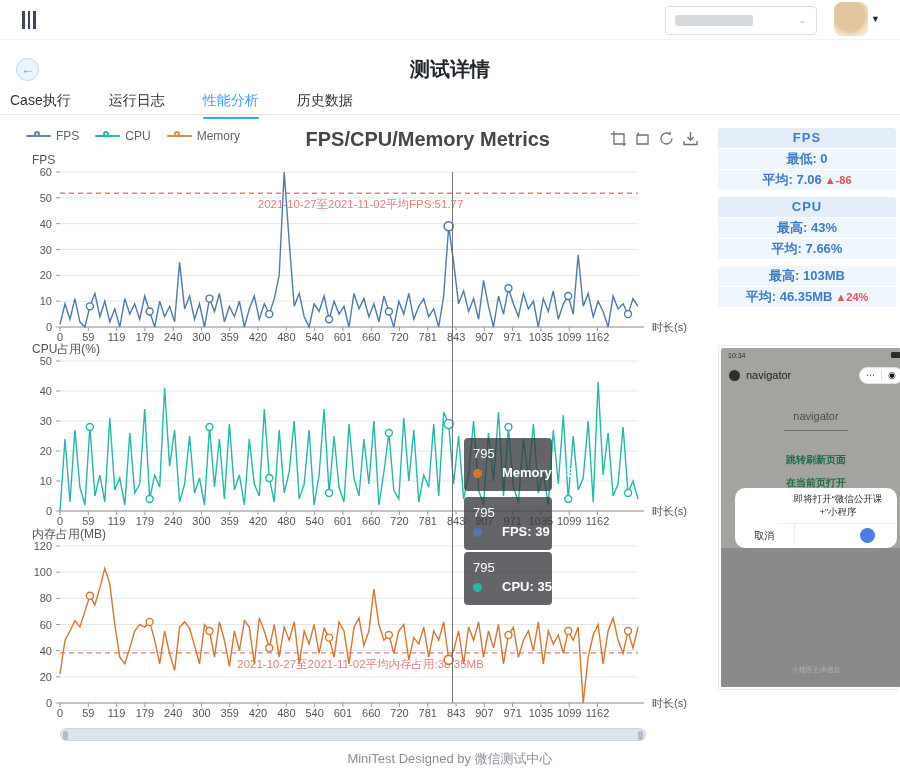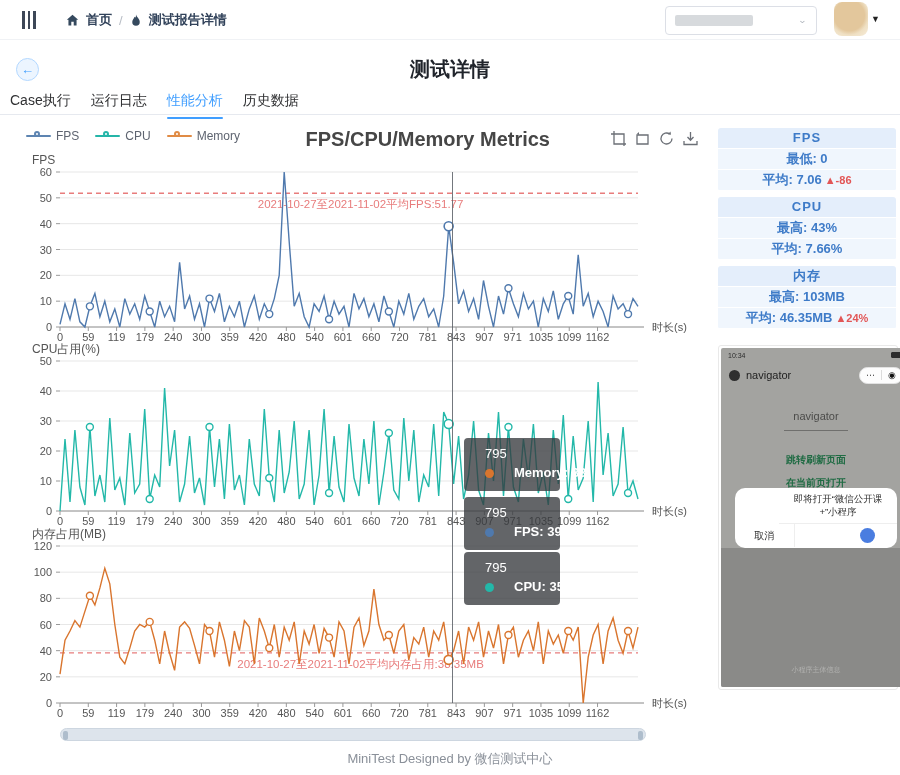--- a/index.html
+++ b/index.html
@@ -16,21 +16,21 @@
   .hd-select { position:absolute; left:665px; top:6px; width:152px; height:29px; border:1px solid #dcdfe6; border-radius:4px; background:#fff; display:flex; align-items:center; justify-content:space-between; padding:0 9px; cursor:pointer; }
   .hd-select .redact { width:78px; height:11px; border-radius:2px; background:#c9cdd2; opacity:.75; }
   .hd-select .chev { color:#b2b7bf; font-size:11px; transform:scaleY(.8); }
   .avatar-wrap { position:absolute; left:834px; top:2px; display:flex; align-items:center; gap:3px; cursor:pointer; }
   .avatar { width:34px; height:34px; border-radius:8px; background:radial-gradient(circle at 45% 40%, #e3c79c 0 55%, #efe0c4 70%, #f6ecd9 100%); }
   .avatar-caret { font-size:9px; color:#222; }
 
   
   .back-btn { position:absolute; left:16px; top:58px; width:23px; height:23px; border:1px solid #b3d8ff; background:#ecf5ff; color:#409eff; border-radius:50%; font-size:13px; line-height:21px; text-align:center; cursor:pointer; }
   .page-title { position:absolute; top:56px; left:0; width:900px; text-align:center; font-size:20px; font-weight:bold; color:#20242b; }
-  .tabs { position:absolute; top:88px; left:8px; display:flex; gap:16px; font-size:14px; color:#303133;justify-content:center; }
+  .tabs { position:absolute; top:88px; left:8px; display:flex; gap:34px; font-size:14px; color:#303133;justify-content:center; }
   .tab { padding:4px 2px 9px; cursor:pointer; position:relative; }
   .tab.active { color:#409eff; }
   .tab.active::after { content:""; position:absolute; left:50%; transform:translateX(-50%); bottom:0; width:56px; height:2.5px; background:#409eff; border-radius:2px; }
   .tabs-line { position:absolute; top:114px; left:0; width:900px; height:1px; background:#e6e9ef; }
 
   
   .legend { position:absolute; left:26px; top:129px; display:flex; gap:16px; font-size:12px; color:#5e6470; }
   .lg-item { display:flex; align-items:center; gap:5px; cursor:pointer; }
   .lg-mark { position:relative; width:25px; height:8px; }
   .lg-mark .ln { position:absolute; top:3px; left:0; width:25px; height:2px; border-radius:1px; }
@@ -38,21 +38,21 @@
   .chart-title { position:absolute; top:128px; left:150px; width:400px; text-align:right; font-size:20px; font-weight:bold; color:#464646; }
   .toolbox { position:absolute; left:610px; top:130px; display:flex; gap:7px; }
   .toolbox .tbi { width:17px; height:17px; cursor:pointer; color:#6b6f76; }
   .chart { position:absolute; left:10px; width:700px; }
   .chart svg { display:block; }
   .datazoom { position:absolute; left:60px; top:728px; width:586px; height:13px; background:#dde4ec; border:1px solid #cdd6e0; border-radius:7px; cursor:pointer; }
   .datazoom .dz-handle { position:absolute; top:2px; width:5px; height:9px; border-radius:2px; background:#aebdcc; }
 
   
   .crosshair { position:absolute; left:452px; top:172px; width:1px; height:531px; background:#5a5f66; opacity:.85; pointer-events:none; }
-  .tip { position:absolute; left:464px; width:96px; background:rgba(55,58,62,.78); border-radius:4px; color:#fff; padding:7px 21px 8px; font-size:13px; line-height:1.45; z-index:5; pointer-events:none; }
+  .tip { position:absolute; left:464px; width:88px; background:rgba(55,58,62,.78); border-radius:4px; color:#fff; padding:7px 9px 8px; font-size:13px; line-height:1.45; z-index:5; pointer-events:none; }
   .tip .row { display:flex; align-items:center; gap:20px; white-space:nowrap; }
   .tip .dot { width:9px; height:9px; border-radius:50%; flex:0 0 auto; }
   .tip b { font-weight:bold; }
 
   
   .stat-card { position:absolute; left:718px; width:178px; border-radius:3px; overflow:hidden; font-size:13px; }
   .stat-card .s-row { height:20px; line-height:20px; text-align:center; color:#3e7bc8; font-weight:bold; background:#f0f6fd; margin-bottom:1px; }
   .stat-card .s-head { background:#e4eefb; letter-spacing:1px; }
   .stat-card .delta { color:#e25656; font-size:11px; margin-left:3px; }
 
@@ -84,31 +84,20 @@
 <body>
 
 <div class="stage">
 
   <div class="topbar">
     <div class="collapse">
         <i></i>
         <i></i>
         <i></i>
       </div>
-    <div class="crumbs">
-      <svg width="13" height="13" viewBox="0 0 16 16">
-          <path d="M8 1 L15 7 H13 V14 H9.5 V9.5 H6.5 V14 H3 V7 H1 Z" fill="#35495e"></path>
-        </svg>
-      <span>首页</span>
-      <span class="crumb-sep">/</span>
-      <svg width="12" height="13" viewBox="0 0 16 16">
-          <path d="M8 0 C9 4 13 5.5 13 10 a5 5 0 0 1 -10 0 C3 7 5.5 5.5 6 3 C7 4.5 8 5 8 0 Z" fill="#35495e"></path>
-        </svg>
-      <span>测试报告详情</span>
-    </div>
     <div class="hd-select">
       <span class="redact"></span>
       <span class="chev">⌄</span>
     </div>
     <div class="avatar-wrap">
       <div class="avatar"></div>
       <span class="avatar-caret">▼</span>
     </div>
   </div>
 
@@ -435,21 +424,20 @@
     <div class="s-row s-head">FPS</div>
     <div class="s-row"><span>最低:</span> <span>0</span></div>
     <div class="s-row"><span>平均:</span> <span>7.06</span><span class="delta">▲-86</span></div>
   </div>
   <div class="stat-card" style="top:197px">
     <div class="s-row s-head">CPU</div>
     <div class="s-row"><span>最高:</span> <span>43%</span></div>
     <div class="s-row"><span>平均:</span> <span>7.66%</span></div>
   </div>
   <div class="stat-card" style="top:266px">
-    <div class="s-row s-head">内存</div>
     <div class="s-row"><span>最高:</span> <span>103MB</span></div>
     <div class="s-row"><span>平均:</span> <span>46.35MB</span><span class="delta">▲24%</span></div>
   </div>
 
   <div class="phone-card">
     <div class="phone">
       <div class="ph-status">
         <span>10:34</span>
         <span class="ph-batt"></span>
       </div>

